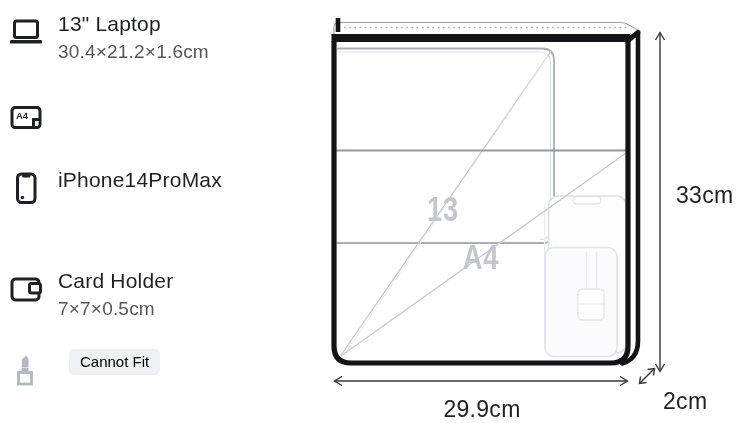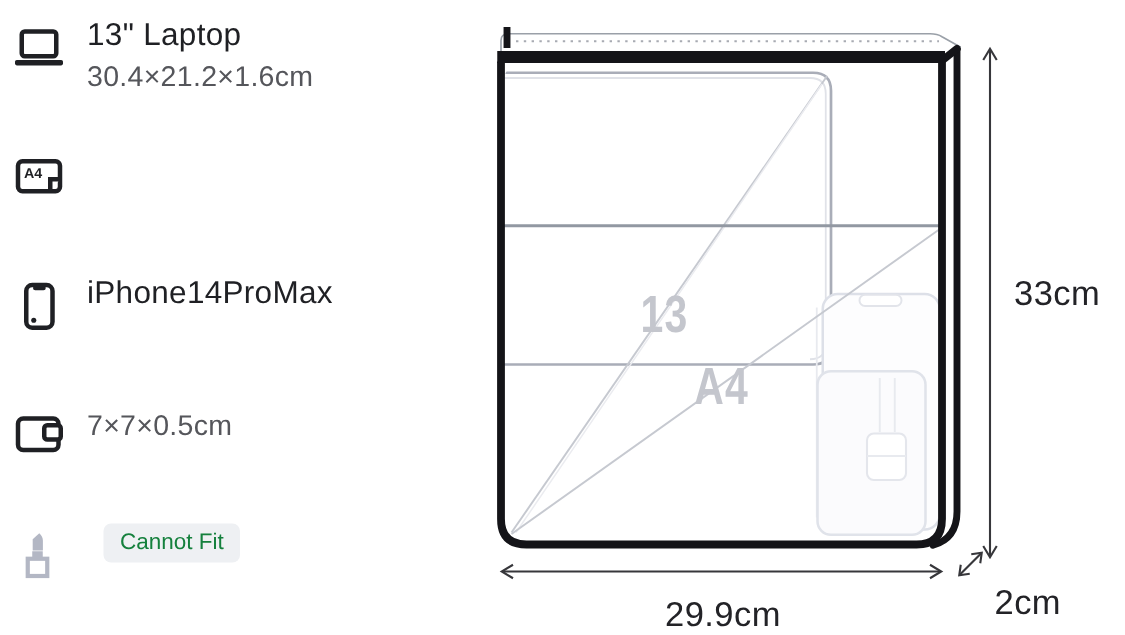--- a/index.html
+++ b/index.html
@@ -13,21 +13,21 @@
   .row{position:absolute;left:8px;display:flex;align-items:flex-start;}
   .row .icon{width:38px;height:40px;flex:0 0 38px;color:#1f2024;margin-top:2px;}
   .row .icon svg{width:36px;height:36px;display:block;}
   .row .txt{margin-left:12px;}
   .row .title-line{display:flex;align-items:center;}
   .row .title{font-size:21px;color:#1f2024;letter-spacing:.2px;line-height:1.15;}
   .row .dims{font-size:19px;color:#55565b;margin-top:5px;letter-spacing:.2px;}
   .row.disabled .title,.row.disabled .dims{color:#b7bbc6;}
   .row.disabled .icon{color:#b3b7c4;}
   .badge{
-    margin-left:11px;background:#eef0f3;color:#15803d;font-size:15px;
+    margin-left:11px;background:#eef0f3;color:#000000;font-size:15px;
     padding:4px 11px 5px;border-radius:5px;white-space:nowrap;
   }
   .diagram{position:absolute;left:0;top:0;width:750px;height:423px;}
   .dimlabel{font-size:23px;fill:#232327;letter-spacing:.3px;}
   .ghostlabel{font-size:35px;font-weight:bold;fill:#c4c6cd;letter-spacing:1px;}
 </style>
 </head>
 <body>
 
 <div class="item-list">
@@ -50,21 +50,21 @@
   <div class="row" style="top:97px">
     <span class="icon">
       <svg viewBox="0 0 36 36" fill="none">
         <rect x="4" y="8.5" width="28" height="20" rx="3" stroke="currentColor" stroke-width="3"></rect>
         <path d="M32,20.5 L25.5,20.5 L25.5,28.5" stroke="currentColor" stroke-width="3" fill="#ffffff"></path>
         <text x="8" y="19.5" font-size="9.5" font-weight="bold" fill="currentColor" font-family="Liberation Sans,sans-serif">A4</text>
       </svg>
     </span>
   </div>
 
-  <div class="row" style="top:184px">
+  <div class="row" style="top:168px">
     <span class="icon">
       <svg viewBox="0 0 36 36" fill="none">
         <rect x="9.5" y="4" width="17.5" height="28.5" rx="4" stroke="currentColor" stroke-width="3"></rect>
         <rect x="14" y="4.5" width="8.5" height="3" rx="1.5" fill="currentColor"></rect>
         <circle cx="14.5" cy="27.5" r="1.7" fill="currentColor"></circle>
       </svg>
     </span>
     <span class="txt">
       <span class="title-line">
           <span class="title">iPhone14ProMax</span>
@@ -73,20 +73,23 @@
   </div>
 
   <div class="row" style="top:269px">
     <span class="icon">
       <svg viewBox="0 0 36 36" fill="none">
         <rect x="4" y="8" width="27" height="21" rx="3.5" stroke="currentColor" stroke-width="3"></rect>
         <rect x="21.5" y="12.5" width="11" height="9.5" rx="2" stroke="currentColor" stroke-width="3" fill="#ffffff"></rect>
       </svg>
     </span>
     <span class="txt">
+      <span class="title-line">
+          <span class="title">Card Holder</span>
+        </span>
       <div class="dims">7×7×0.5cm</div>
     </span>
   </div>
 
   <div class="row disabled" style="top:349px">
     <span class="icon">
       <svg viewBox="0 0 36 36" fill="none">
         <rect x="10.5" y="21.5" width="13" height="11.5" stroke="currentColor" stroke-width="2.8"></rect>
         <rect x="13.5" y="16.5" width="7" height="4" fill="currentColor"></rect>
         <path d="M13.8,16 L13.8,8.5 L18.2,4.5 Q20.6,6.8 20.6,9.5 L20.6,16 Z" fill="currentColor"></path>

